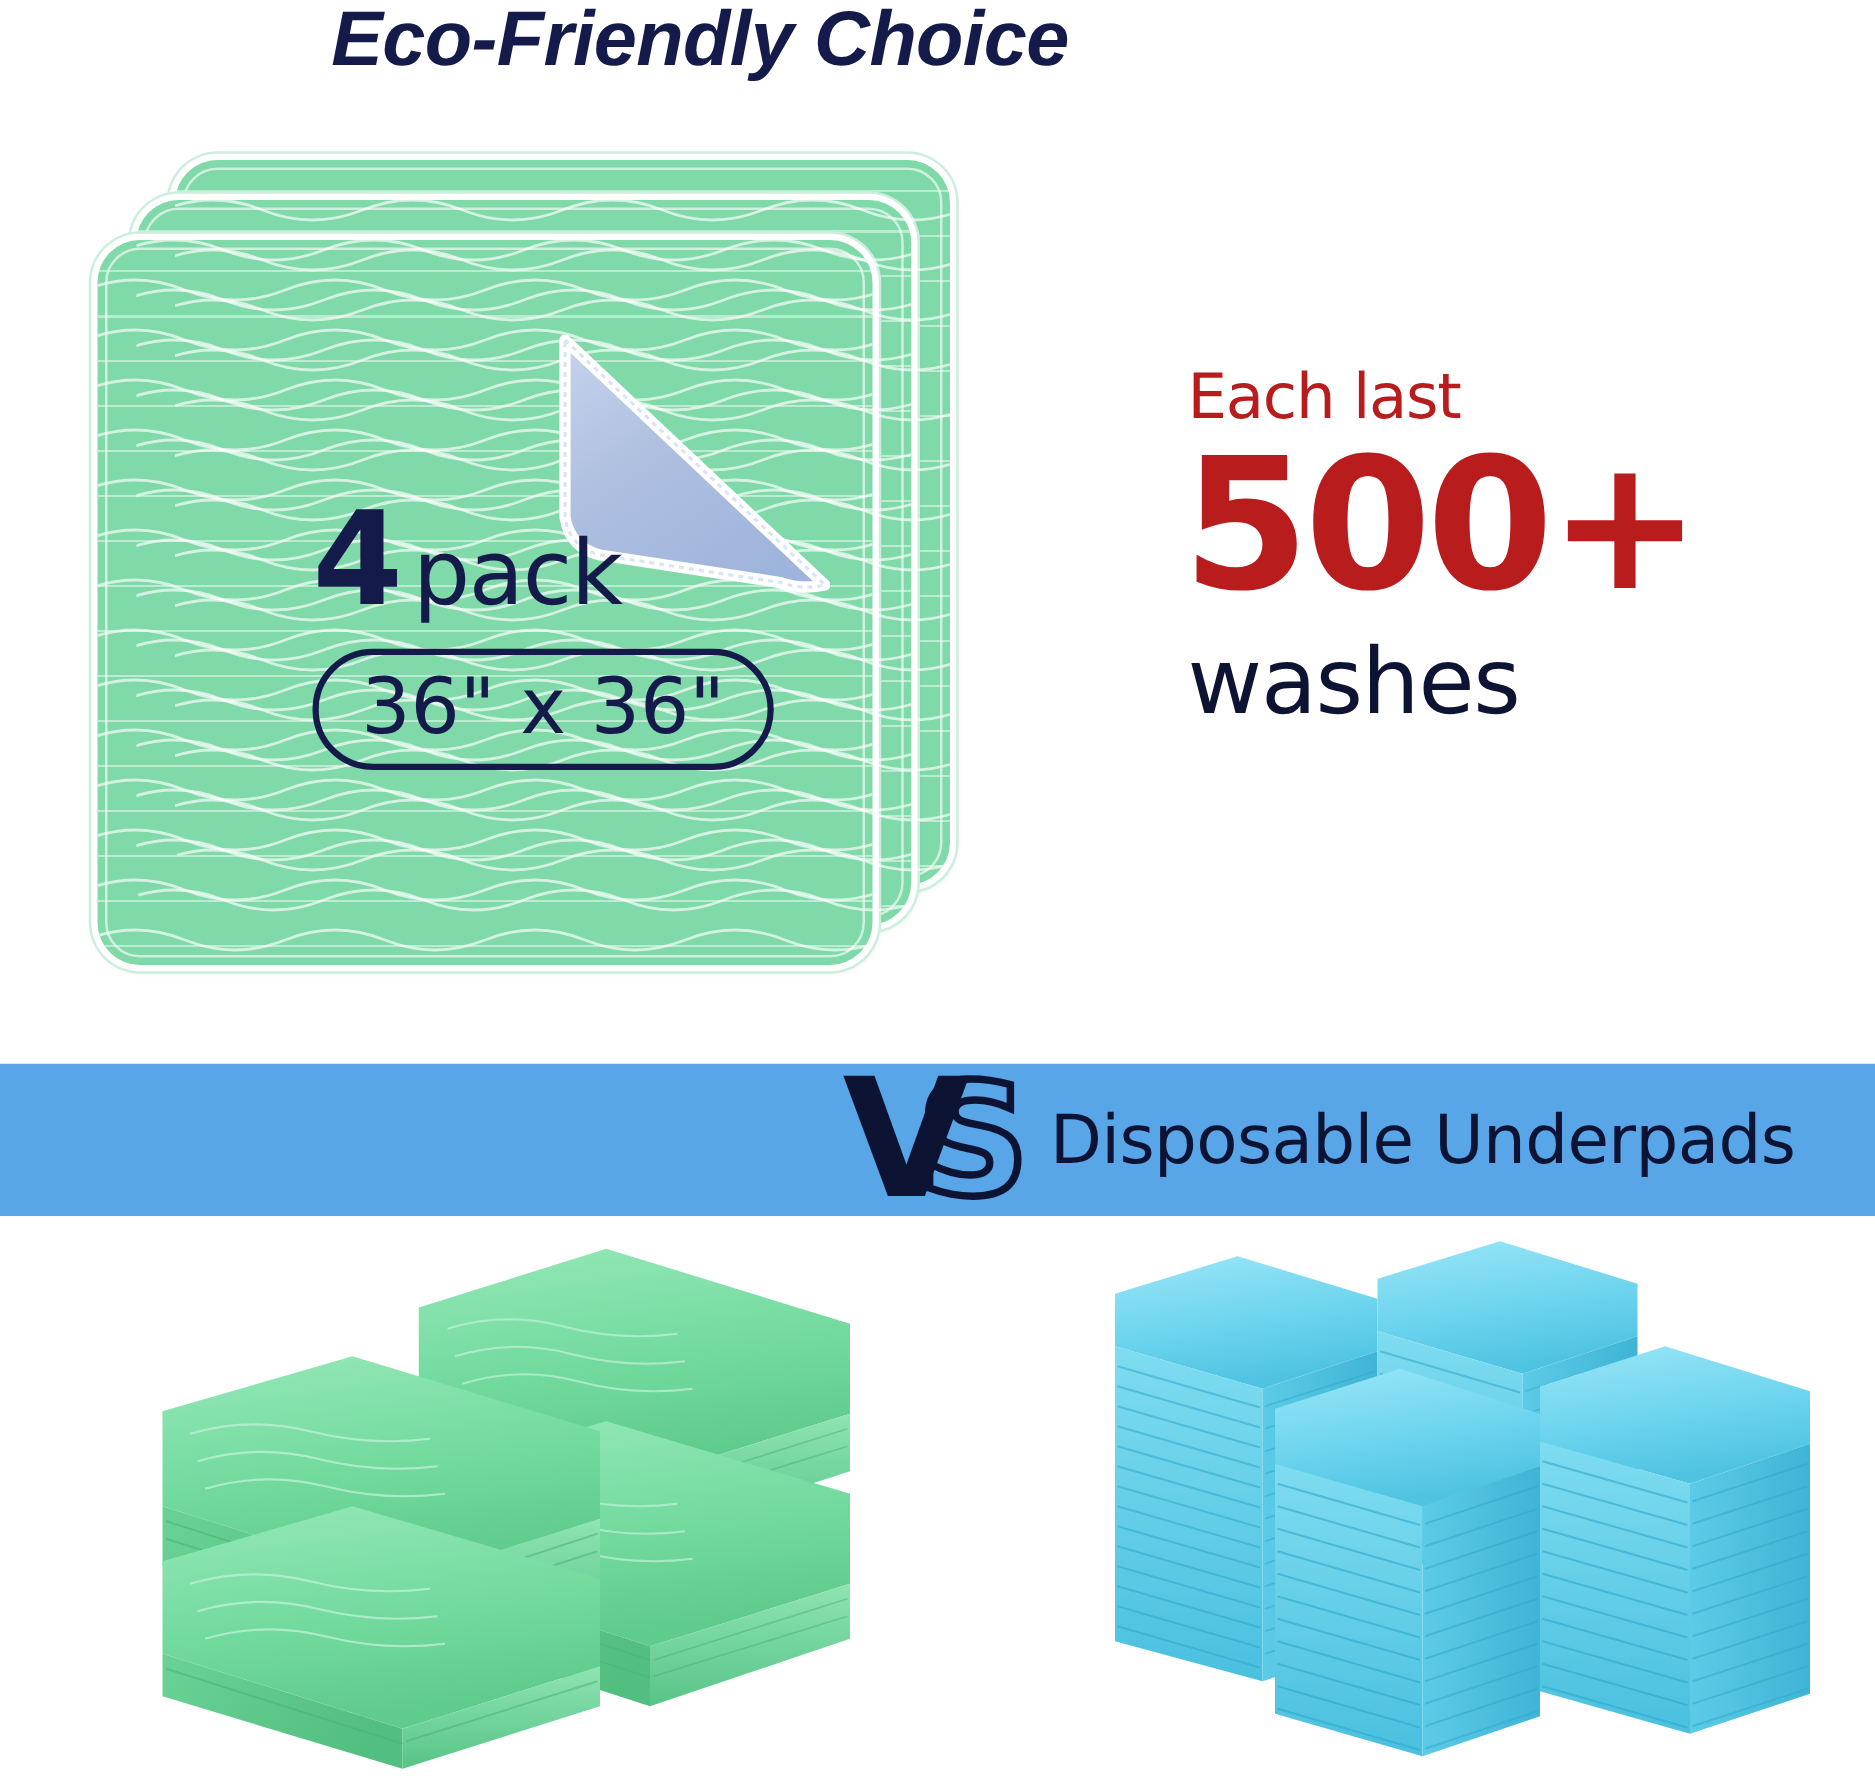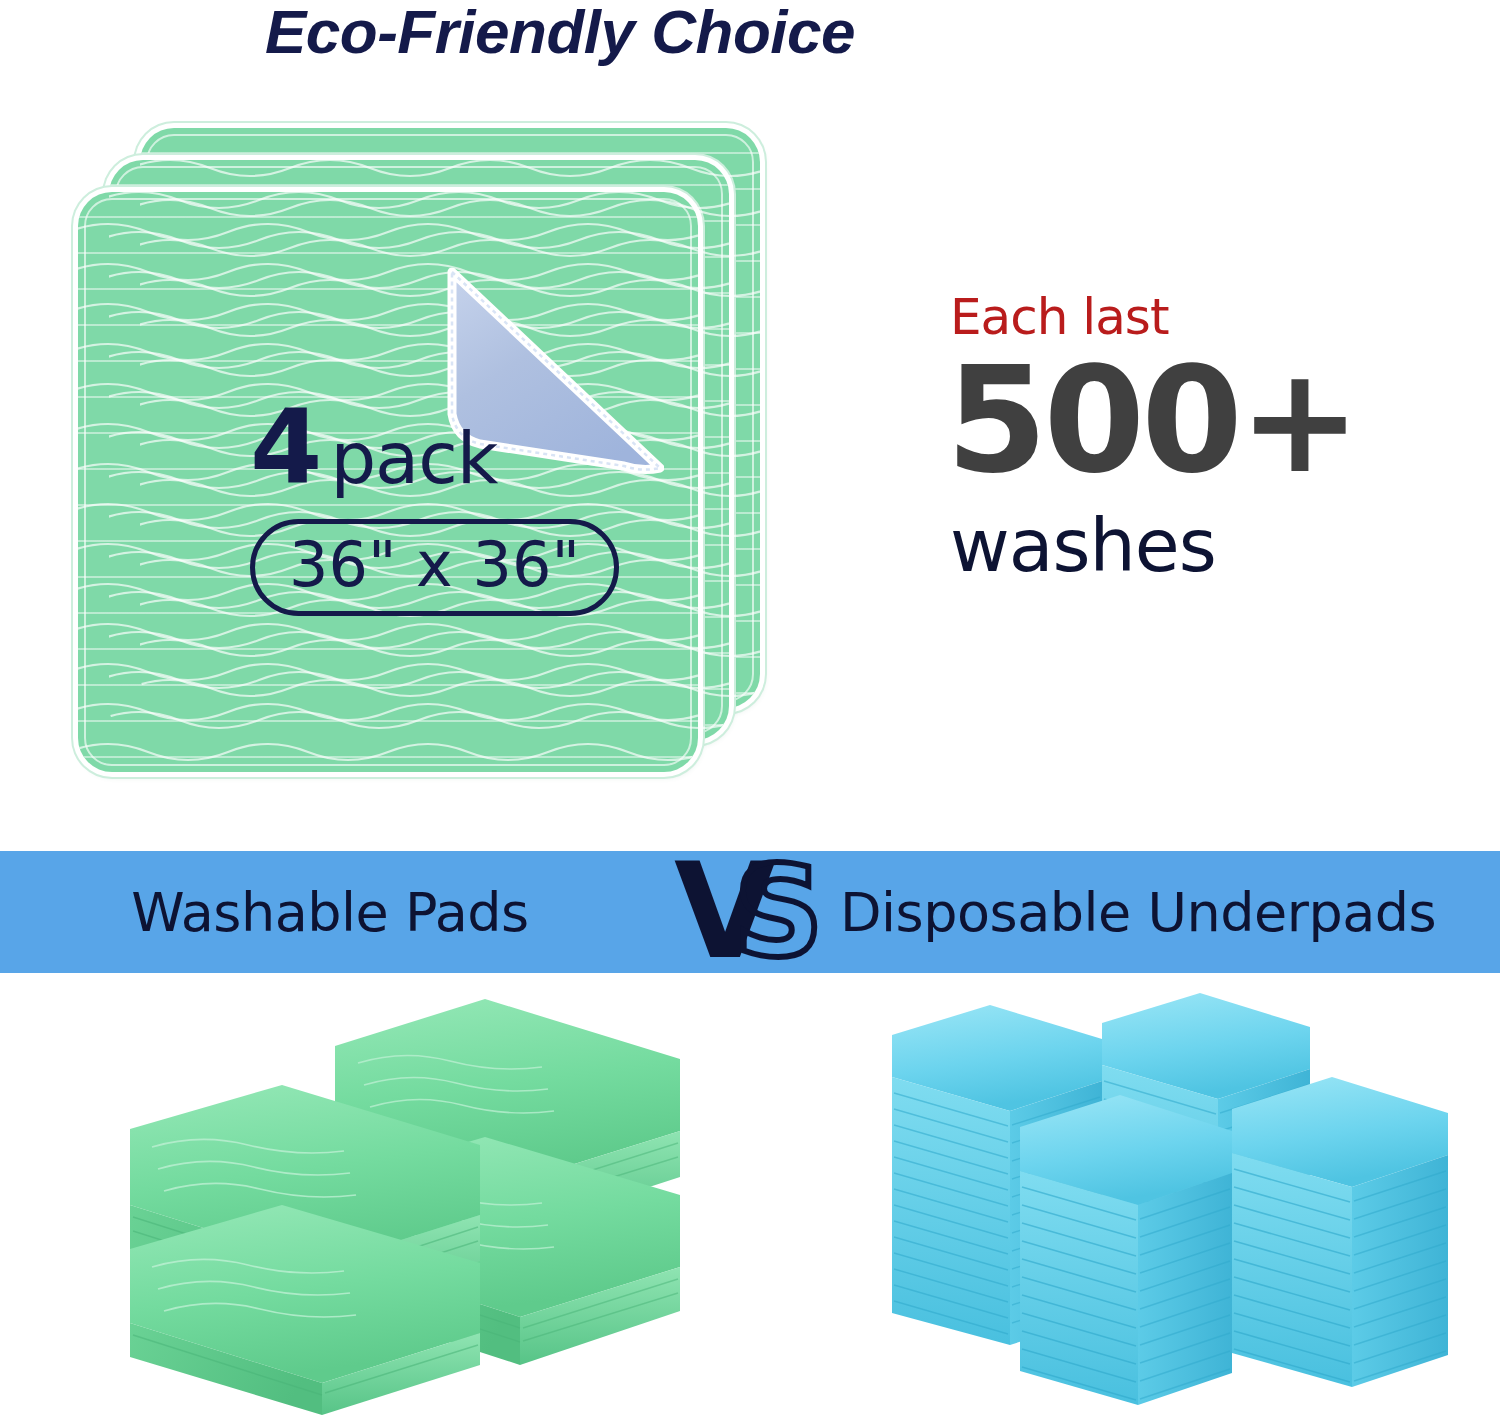--- a/index.html
+++ b/index.html
@@ -111,21 +111,21 @@
     text-align:left;
   }
   #claim-line1{
     font-family:"DejaVu Sans", sans-serif;
     font-size:50px;font-weight:400;line-height:1;
     color:#b91c1c;letter-spacing:-1px;white-space:nowrap;
   }
   #claim-number{
     font-family:"DejaVu Sans", sans-serif;
     font-size:146px;font-weight:bold;line-height:1.02;
-    color:#404040;letter-spacing:-4px;white-space:nowrap;
+    color:#b91c1c;letter-spacing:-4px;white-space:nowrap;
     margin-top:4px;margin-left:-4px;
   }
   #claim-line2{
     font-family:"DejaVu Sans", sans-serif;
     font-size:73px;font-weight:400;line-height:1;
     color:#0D1333;letter-spacing:-1px;white-space:nowrap;
     margin-top:14px;
   }
 
   
@@ -253,21 +253,20 @@
 
   <div id="washes-claim">
     <div id="claim-line1">Each last</div>
     <div id="claim-number">500+</div>
     <div id="claim-line2">washes</div>
   </div>
 
 </div>
 
 <div id="vs-banner">
-  <div id="vs-left-label">Washable Pads</div>
   <div id="vs-mark">
     <svg width="176" height="134" viewBox="0 0 176 134">
       <text x="2" y="112" font-family="DejaVu Sans, sans-serif" font-size="132" font-weight="bold" fill="#0D1333" letter-spacing="-8">V</text>
       <text x="62" y="110" font-family="DejaVu Sans, sans-serif" font-size="124" font-weight="bold" fill="none" stroke="#0D1333" stroke-width="6">S</text>
     </svg>
   </div>
   <div id="vs-right-label">Disposable Underpads</div>
 </div>
 
 <div id="bottom-section">

